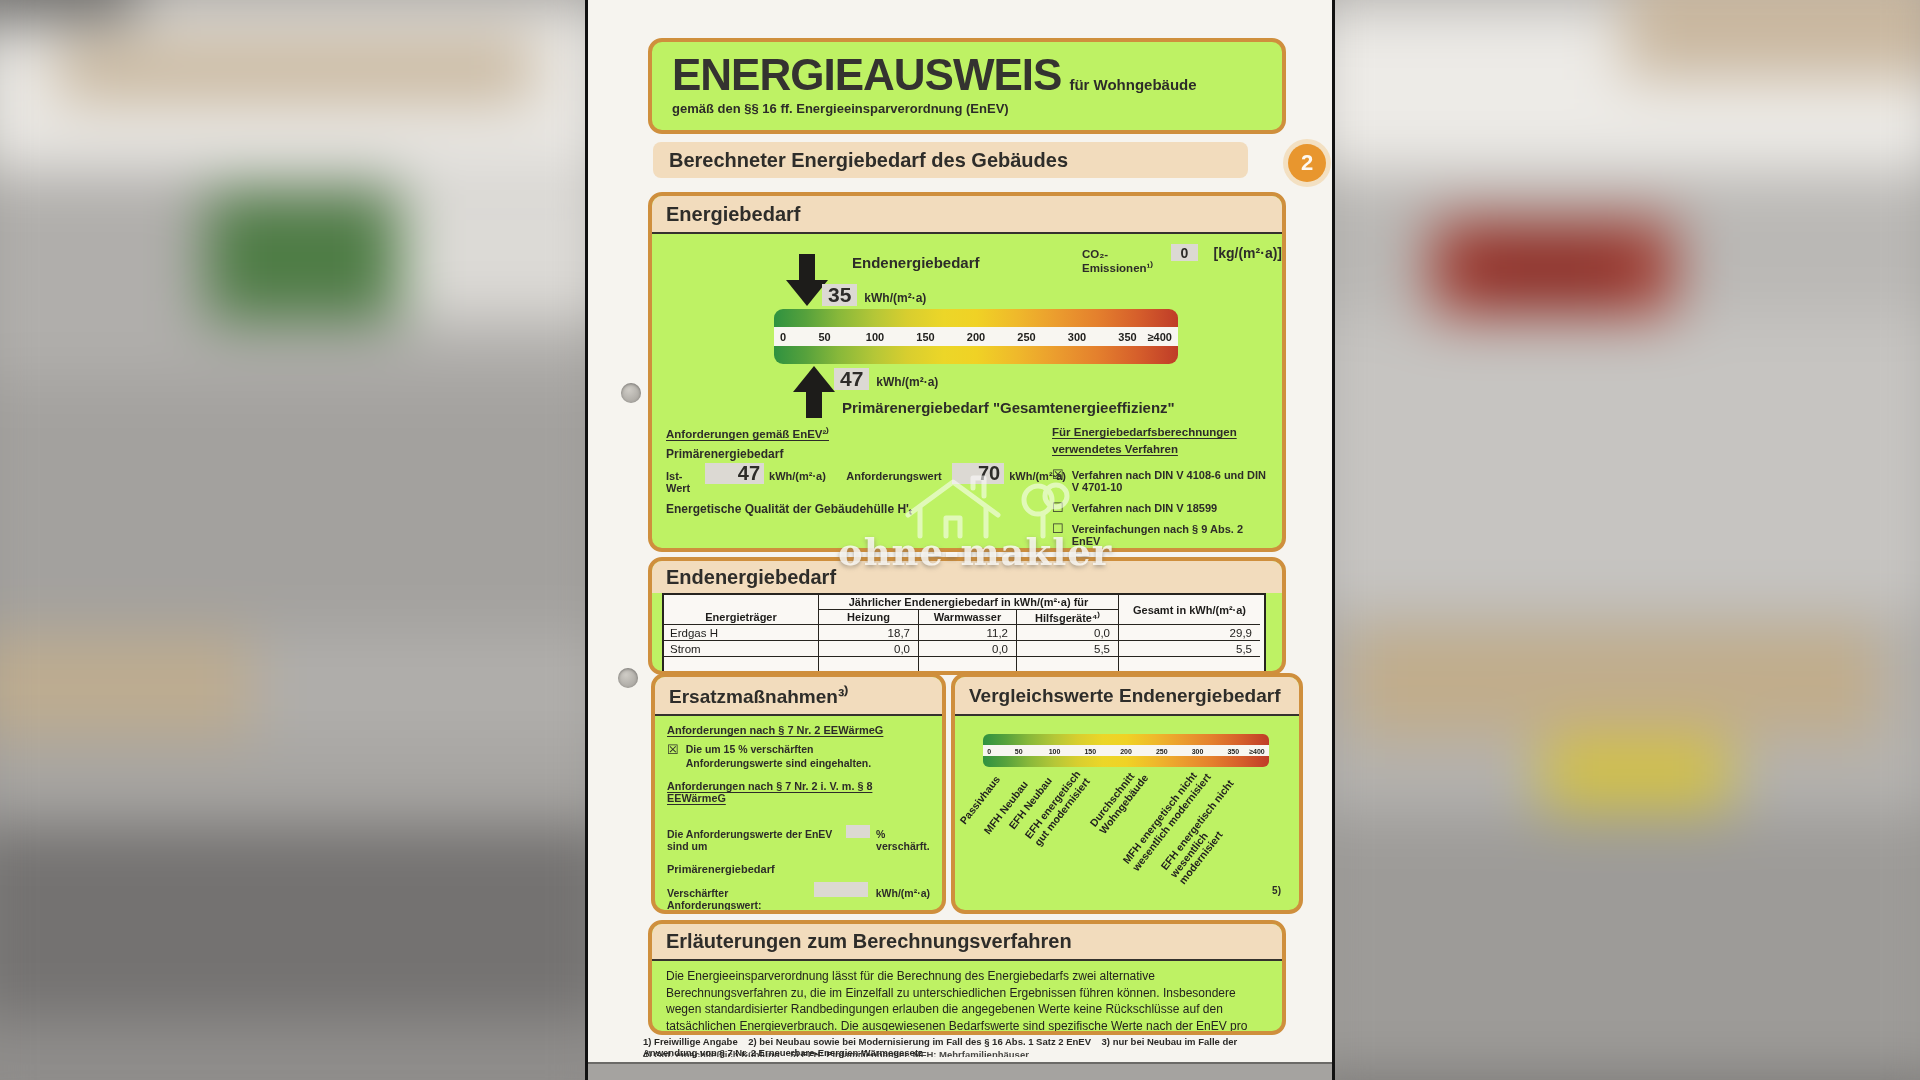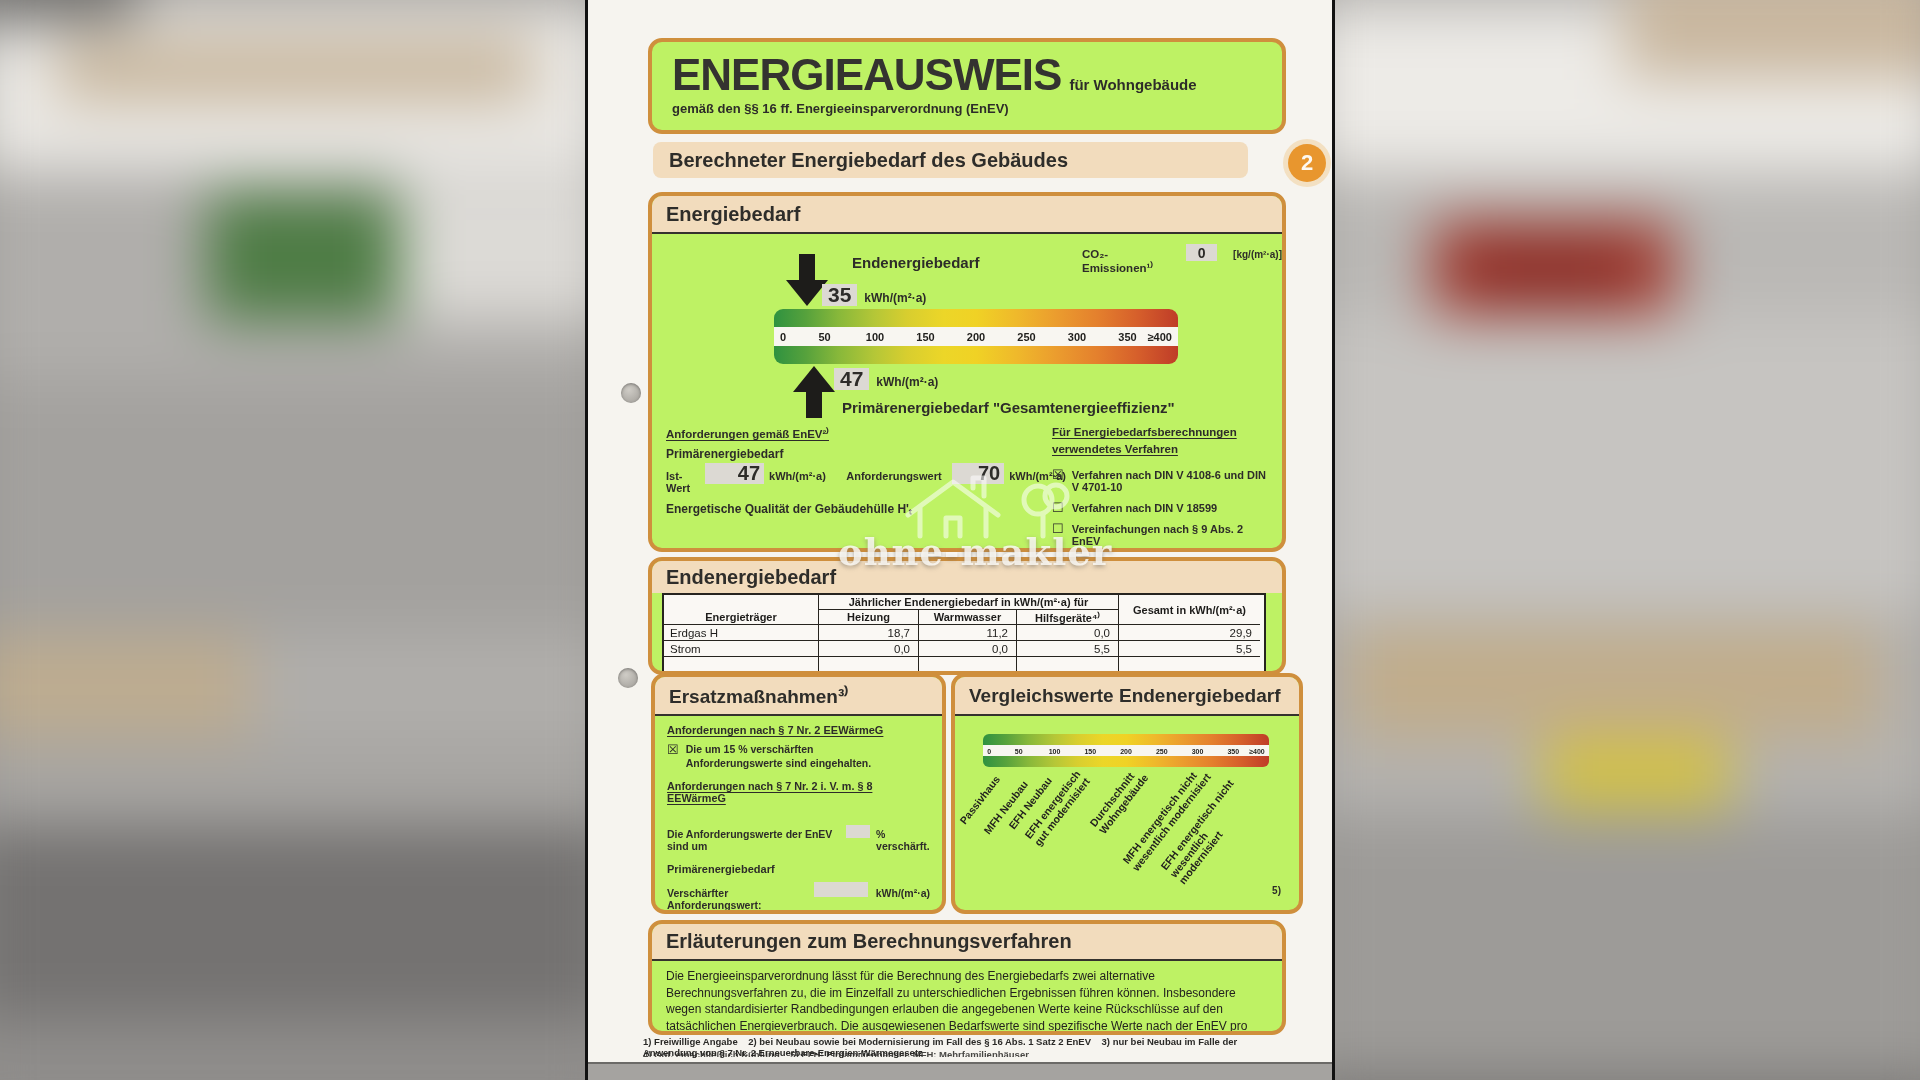--- a/index.html
+++ b/index.html
@@ -115,21 +115,21 @@
     <div class="obox" style="left:60px;top:192px;width:630px;height:352px;">
       <div class="obox-header hrule" style="height:36px;">
         <span style="font-size:20px;">Energiebedarf</span>
       </div>
 
       <div class="line" style="position:absolute;left:430px;top:48px;">
         <span style="font-size:11.5px;font-weight:bold;">CO₂-Emissionen¹⁾</span>
         <span class="gbox" style="width:32px;height:17px;margin-left:10px;justify-content:center;">
           <span style="font-size:14px;font-weight:bold;">0</span>
         </span>
-        <span style="font-size:10px;font-weight:bold;margin-left:16px;">[kg/(m²·a)]</span>
+        <span style="font-size:14px;font-weight:bold;margin-left:16px;">[kg/(m²·a)]</span>
       </div>
 
       <div class="arrow" style="left:134px;top:58px;">
         <div class="stem"></div>
           <div class="head-down"></div>
       </div>
       <div style="position:absolute;left:200px;top:58px;font-size:15px;font-weight:bold;">Endenergiebedarf</div>
       <div class="line" style="position:absolute;left:170px;top:88px;">
         <span class="gbox" style="padding:0 6px;height:22px;">
           <span style="font-size:21px;font-weight:bold;">35</span>

